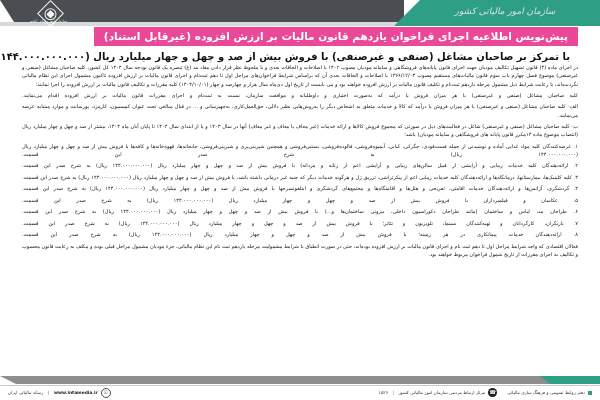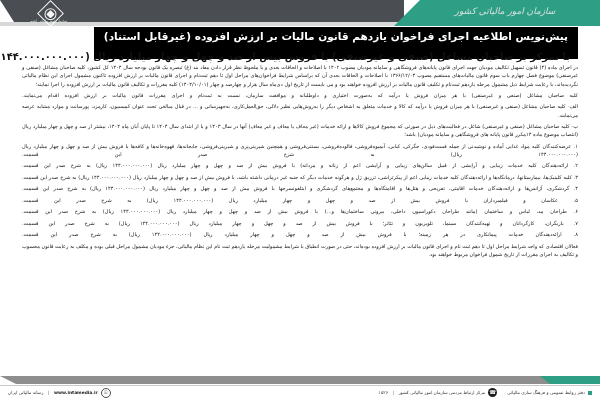--- a/index.html
+++ b/index.html
@@ -61,22 +61,22 @@
   }
   .logo-sub{
     position:absolute;top:19px;right:533px;width:34px;
     text-align:center;color:#cfe8e0;font-size:3.4px;
     letter-spacing:.2px;white-space:nowrap;
   }
 
   
   .title-bar{
     position:absolute;top:27px;right:22px;
-    background:#000000;color:#ffffff;
-    padding:3px 10px 16px 10px;
+    background:#ec4899;color:#ffffff;
+    padding:3px 10px 3px 10px;
     font-size:10.5px;font-weight:bold;
     white-space:nowrap;line-height:1.25;
   }
   .subtitle{
     position:absolute;top:50px;right:30px;left:26px;
     text-align:center;color:#111111;
     font-size:10px;font-weight:bold;white-space:nowrap;
     line-height:1.3;
   }
 

